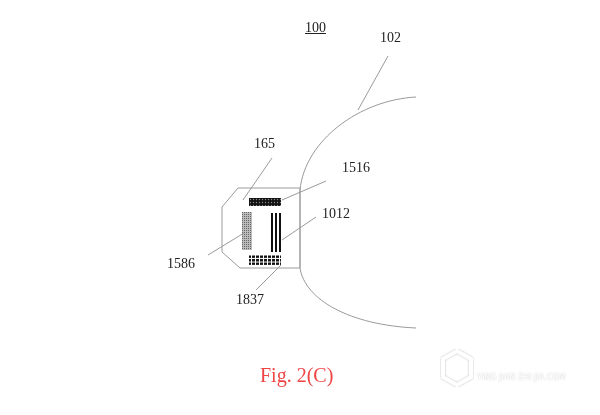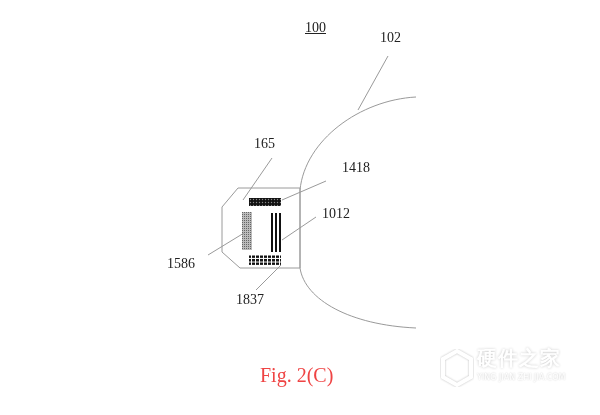--- a/index.html
+++ b/index.html
@@ -52,27 +52,26 @@
   <line x1="272" y1="158" x2="243" y2="200" stroke="#9a9a9a" stroke-width="1"></line>
   <line x1="326" y1="181" x2="282" y2="200" stroke="#9a9a9a" stroke-width="1"></line>
   <line x1="316" y1="217" x2="282" y2="240" stroke="#9a9a9a" stroke-width="1"></line>
   <line x1="208" y1="255" x2="244" y2="233" stroke="#9a9a9a" stroke-width="1"></line>
   <line x1="256" y1="290" x2="281" y2="265" stroke="#9a9a9a" stroke-width="1"></line>
 </svg>
 
 <div class="label title-ref" style="left:277px;top:20px;margin-left:28px;">100</div>
 <div class="label" style="left:380px;top:30px;">102</div>
 <div class="label" style="left:254px;top:136px;">165</div>
-<div class="label" style="left:342px;top:160px;">1418</div>
+<div class="label" style="left:342px;top:160px;">1516</div>
 <div class="label" style="left:322px;top:206px;">1012</div>
 <div class="label" style="left:167px;top:256px;">1586</div>
 <div class="label" style="left:236px;top:292px;">1837</div>
 
 <div class="caption" style="left:260px;top:364px;">Fig. 2(C)</div>
 
 <div class="watermark">
   <svg class="wm-logo" viewBox="0 0 34 38">
     <path d="M17 2 L31 10 L31 28 L17 36 L3 28 L3 10 Z" fill="none" stroke="#ffffff" stroke-width="4" style="filter:drop-shadow(0 0 1px rgba(0,0,0,0.3))"></path>
     <path d="M10 14 L24 14 L17 27 Z" fill="#ffffff"></path>
   </svg>
-  <div class="wm-cn">硬件之家</div>
   <div class="wm-en">YING JIAN ZHI JIA.COM</div>
 </div>
 
 </body></html>

